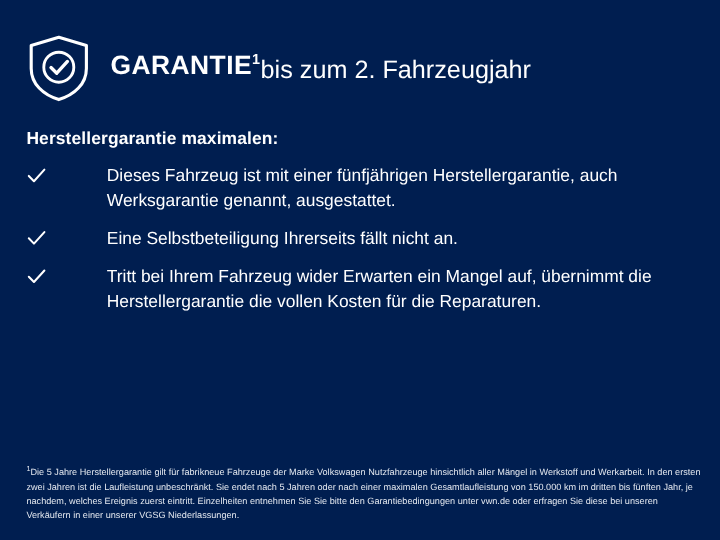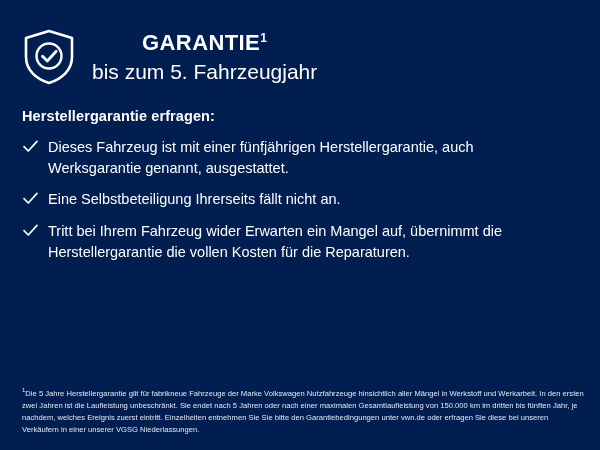--- a/index.html
+++ b/index.html
@@ -36,24 +36,23 @@
     margin-right: 16px;
     margin-top: 2px;
   }
   .shield-icon svg {
     display: block;
     width: 54px;
     height: 58px;
   }
   .header-text {
     display: flex;
-    flex-direction: column;
+    flex-direction: row;
     justify-content: center;
     padding-top: 2px;
-    align-items: center;
   }
   .title {
     font-size: 22px;
     font-weight: bold;
     letter-spacing: 0.4px;
     line-height: 1.16;
     color: #ffffff;
     white-space: nowrap;
   }
   .title .sup {
@@ -84,20 +83,21 @@
   }
   .bullets {
     list-style: none;
     margin: 0;
     padding: 0;
   }
   .bullet {
     display: flex;
     align-items: flex-start;
     margin-bottom: 11px;
+    gap: 41px;
   }
   .check-icon {
     flex: 0 0 20px;
     width: 20px;
     height: 20px;
     margin-right: 6px;
     margin-top: 1px;
   }
   .check-icon svg {
     display: block;
@@ -136,26 +136,26 @@
   <div class="header">
     <div class="shield-icon">
       <svg viewBox="0 0 54 58" xmlns="http://www.w3.org/2000/svg">
         <path d="M27 3 L50 10 L50 29 C50 42 40 51 27 55 C14 51 4 42 4 29 L4 10 Z" fill="none" stroke="#ffffff" stroke-width="2.6" stroke-linejoin="round" stroke-linecap="round"></path>
         <circle cx="27" cy="28" r="12.5" fill="none" stroke="#ffffff" stroke-width="2.4"></circle>
         <path d="M20.5 28.3 L25.3 33 L34.2 23.2" fill="none" stroke="#ffffff" stroke-width="2.8" stroke-linecap="round" stroke-linejoin="round"></path>
       </svg>
     </div>
     <div class="header-text">
       <div class="title"><span>GARANTIE</span><span class="sup">1</span></div>
-      <div class="subtitle">bis zum 5. Fahrzeugjahr</div>
+      <div class="subtitle">bis zum 2. Fahrzeugjahr</div>
     </div>
   </div>
 
   <div class="body-block">
-    <div class="lead">Herstellergarantie erfragen:</div>
+    <div class="lead">Herstellergarantie maximalen:</div>
 
     <ul class="bullets">
       <li class="bullet">
         <span class="check-icon">
           <svg viewBox="0 0 17 17" xmlns="http://www.w3.org/2000/svg">
             <path d="M2 8.6 L6.3 13 L15 3.4" fill="none" stroke="#ffffff" stroke-width="1.7" stroke-linecap="round" stroke-linejoin="round"></path>
           </svg>
         </span>
         <span class="bullet-text">Dieses Fahrzeug ist mit einer fünfjährigen Herstellergarantie, auch Werksgarantie genannt, ausgestattet.</span>
       </li>

